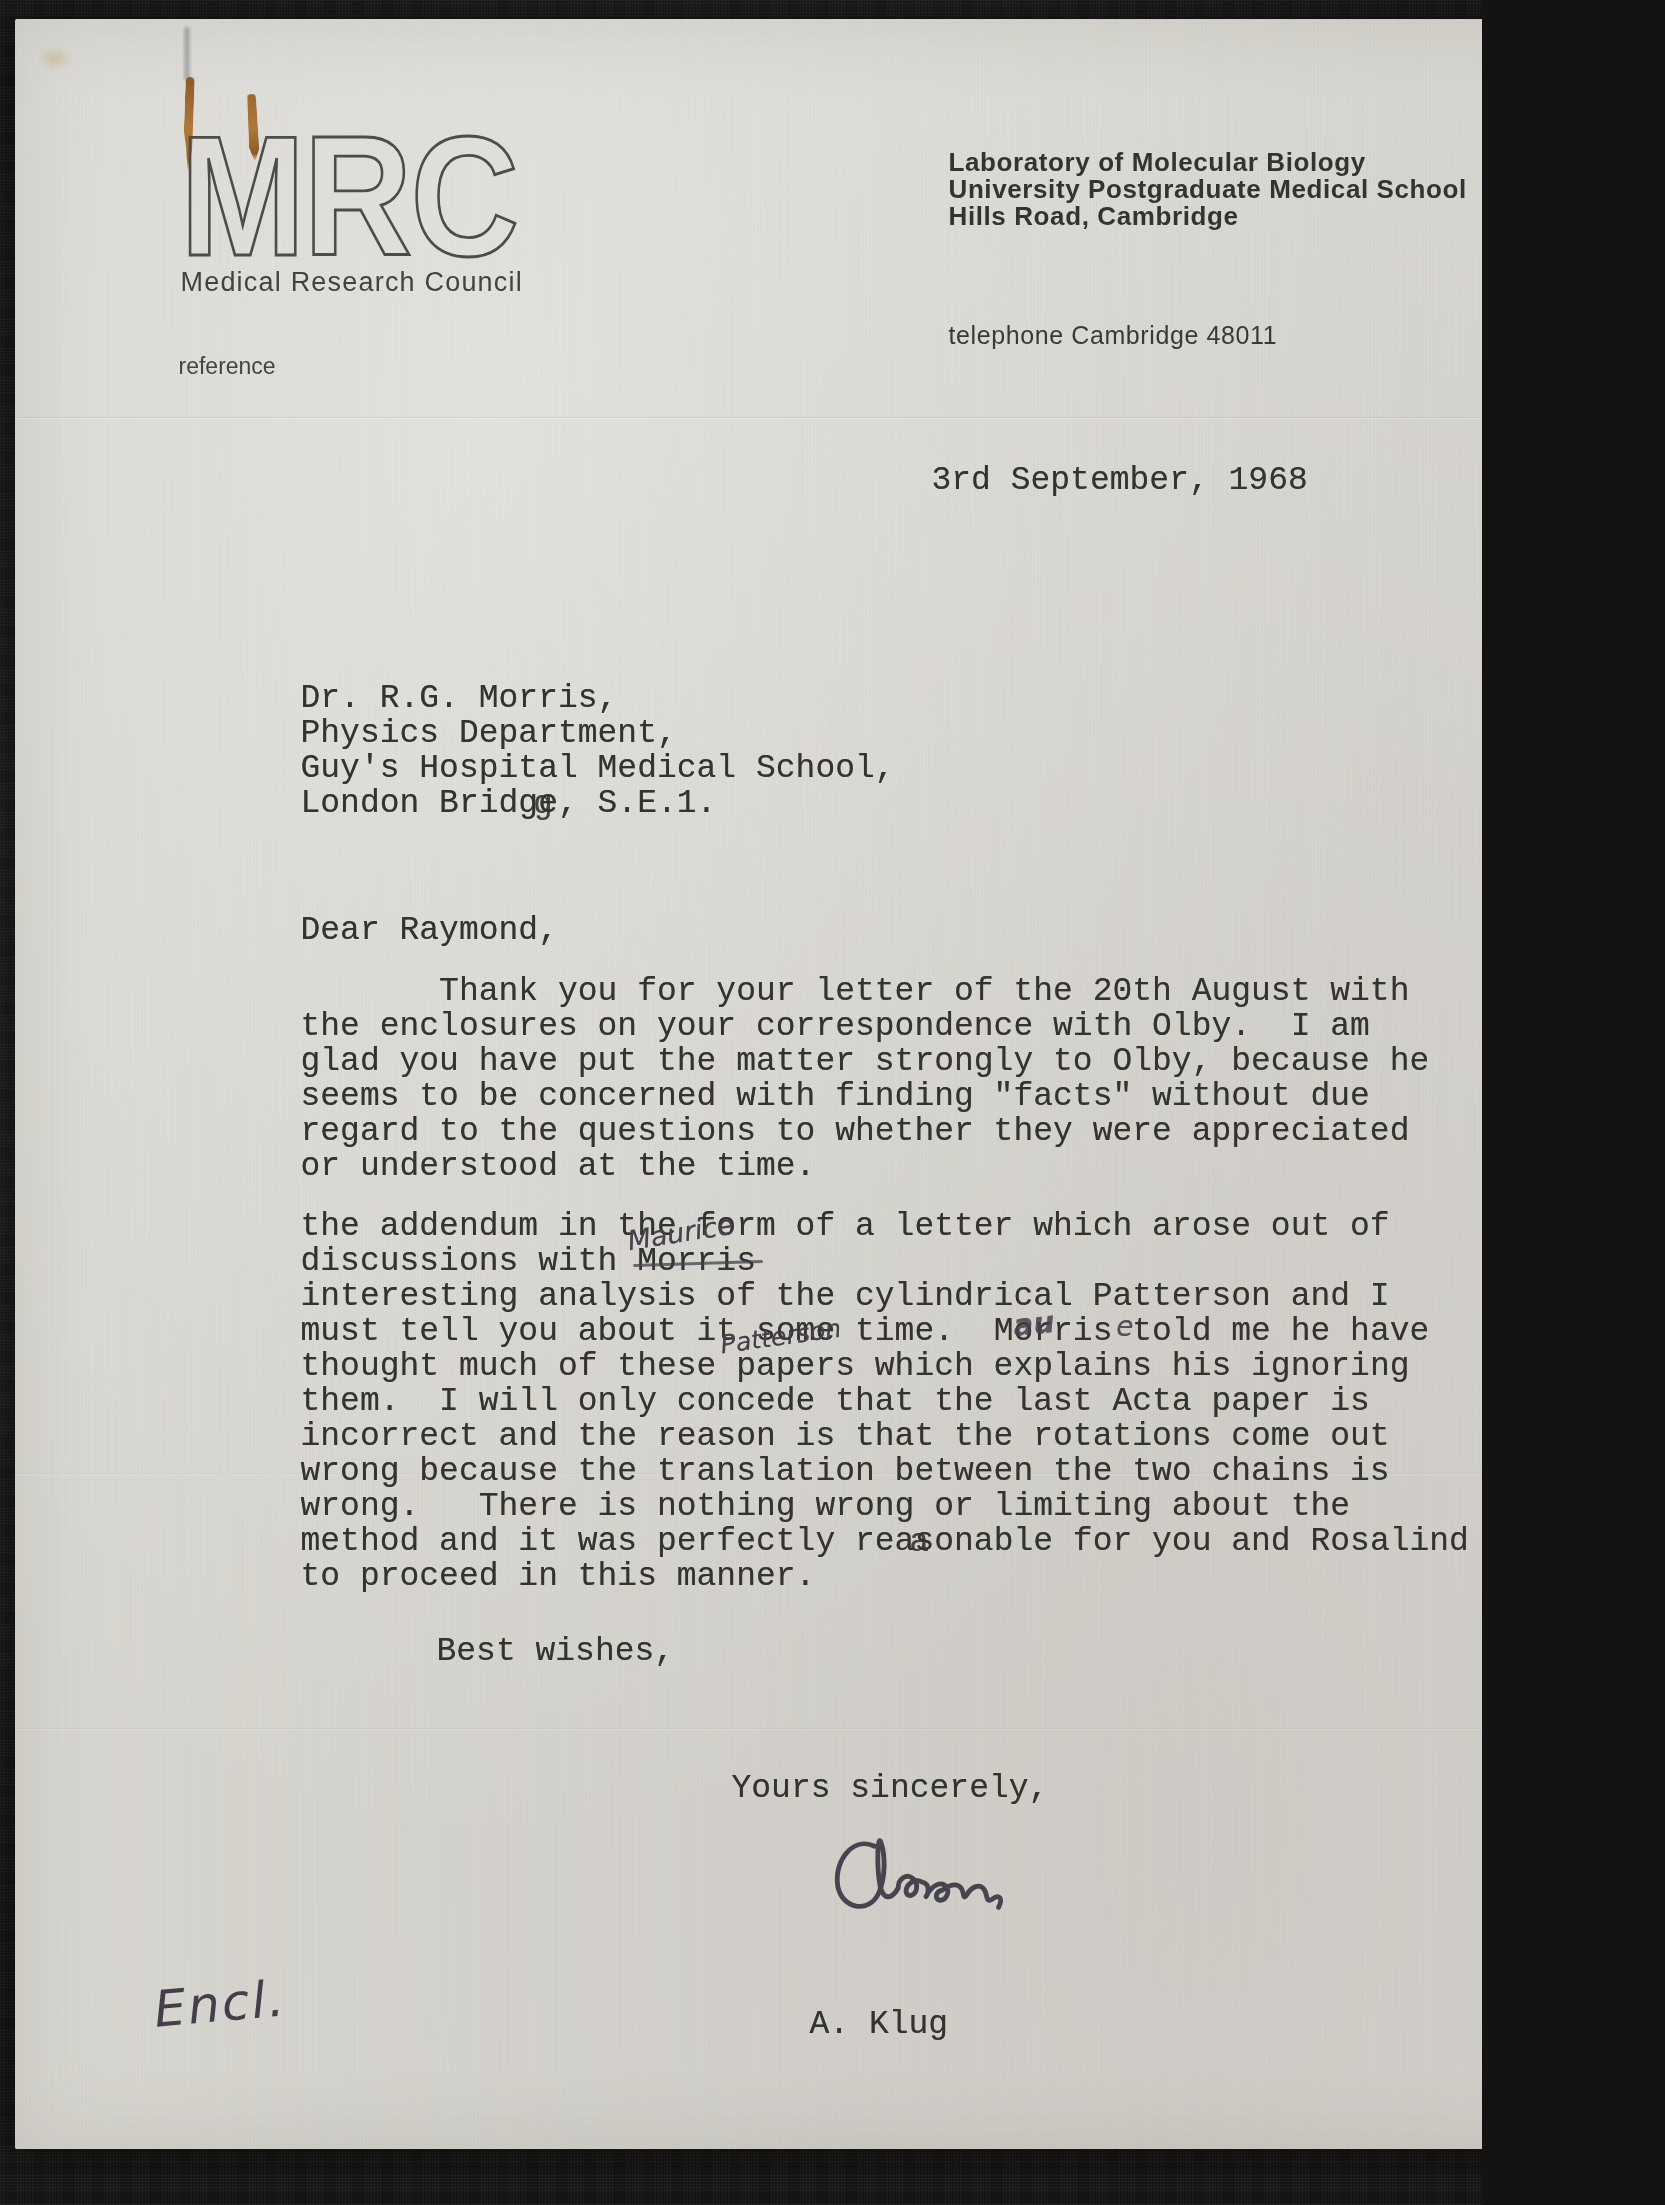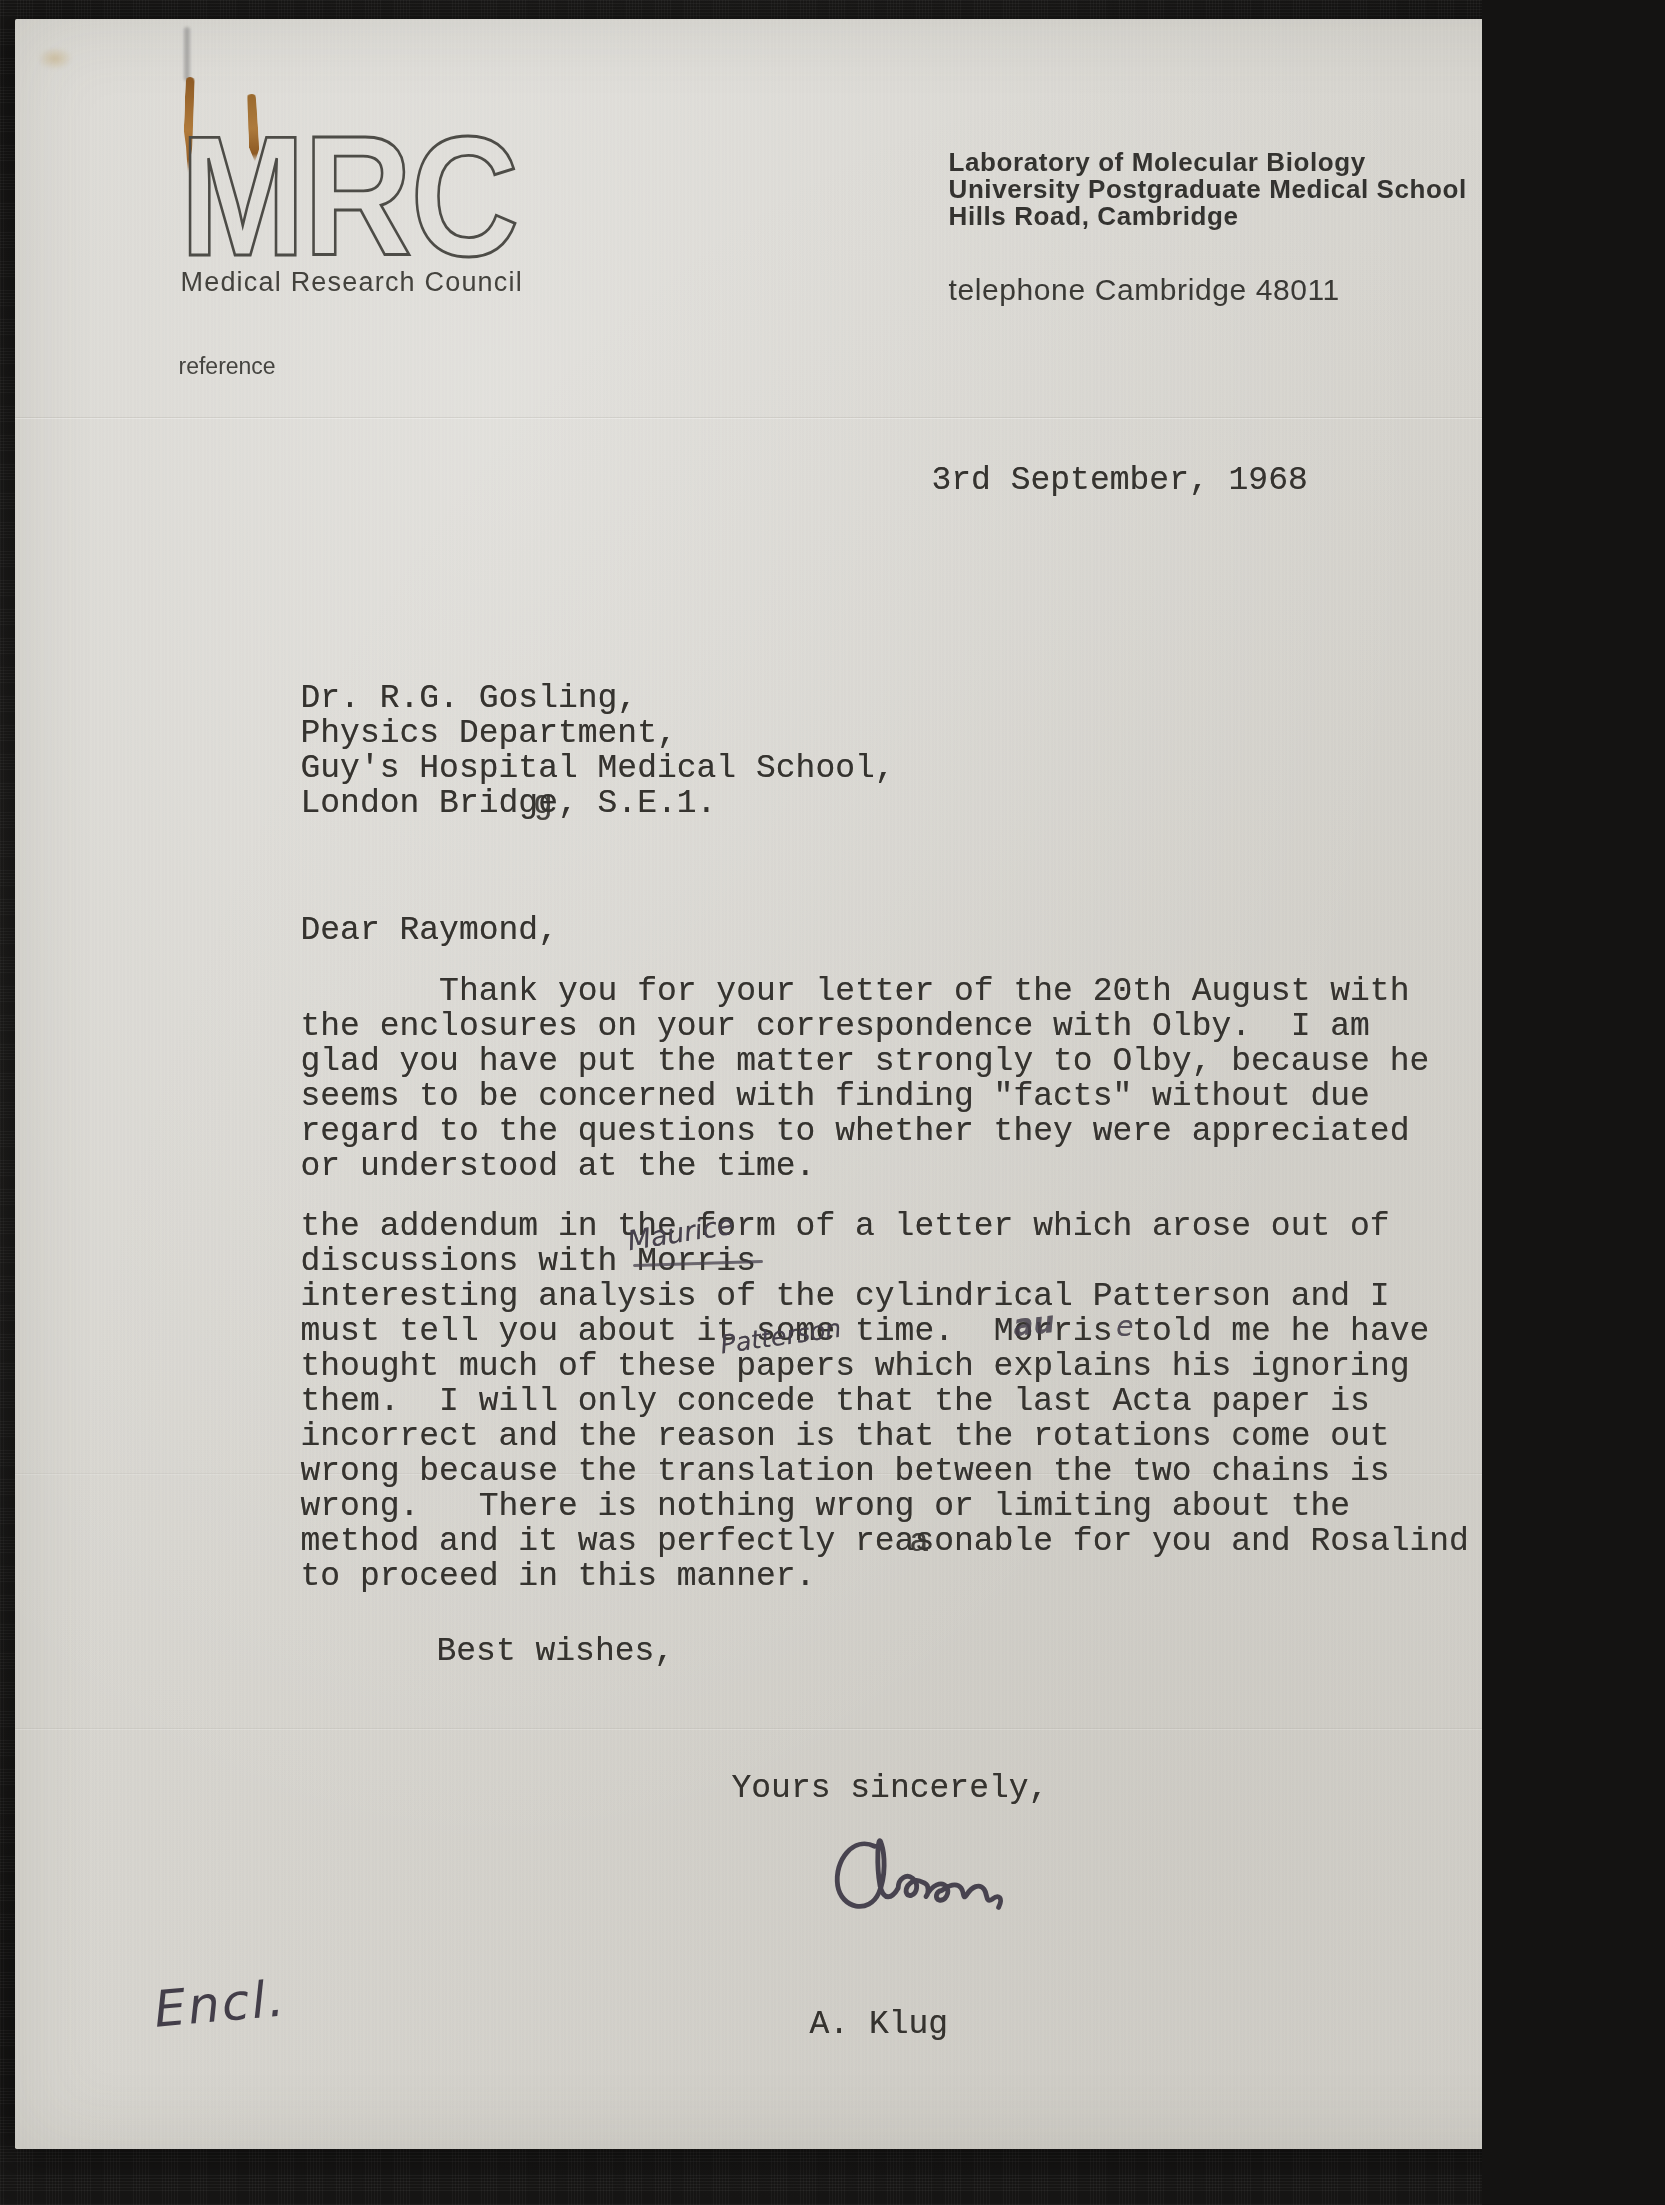--- a/index.html
+++ b/index.html
@@ -19,21 +19,21 @@
     box-shadow: 0 4.6px 40px rgba(0,0,0,0.6), inset 0 0 81px rgba(95,90,78,0.14);
   }
   .abs{position:absolute;}
   
   .sans{font-family:"Liberation Sans","DejaVu Sans",sans-serif;}
   .logo{font-size:171px;font-weight:bold;line-height:1;color:transparent;
     -webkit-text-stroke:2.9px #4d4c47;letter-spacing:-0.012em;
     transform:scaleX(0.88);transform-origin:left top;}
   .org{font-size:27px;color:#43423d;letter-spacing:1.2px;}
   .lh-addr div{font-size:26px;font-weight:bold;color:#343330;line-height:27px;letter-spacing:0.6px;}
-  .tel{font-size:30px;color:#3a3935;letter-spacing:0.6px;}
+  .tel{font-size:25px;color:#3a3935;letter-spacing:0.6px;margin-top:48px;}
   .ref{font-size:23px;color:#454440;}
   
   .typed{font-family:"Liberation Mono","DejaVu Sans Mono",monospace;font-size:33px;
     color:#35332f;text-shadow:0 0 0.6px rgba(53,51,47,0.55);}
   .line{white-space:pre;height:35px;line-height:35px;}
   .one{white-space:pre;line-height:35px;}
   
   .ot{position:relative;display:inline-block;}
   .ot .over{position:absolute;left:-0.16em;top:0.03em;opacity:.9;}
   
@@ -83,21 +83,21 @@
       <div>Laboratory of Molecular Biology</div>
       <div>University Postgraduate Medical School</div>
       <div>Hills Road, Cambridge</div>
     </div>
     <div class="abs sans tel" style="left:934px;top:254px;">telephone Cambridge 48011</div>
     <div class="abs sans ref" style="left:164px;top:334px;">reference</div>
 
     <div class="abs typed one" style="left:917px;top:444px;">3rd September, 1968</div>
 
     <div class="abs typed" style="left:286px;top:662px;">
-      <div class="line">Dr. R.G. Gosling,</div>
+      <div class="line">Dr. R.G. Morris,</div>
       <div class="line">Physics Department,</div>
       <div class="line">Guy's Hospital Medical School,</div>
       <div class="line"><span>London Bridg</span><span class="ot"><span>e</span><span class="over" aria-hidden="true">g</span></span><span>, S.E.1.</span></div>
     </div>
 
     <div class="abs typed one" style="left:286px;top:894px;">Dear Raymond,</div>
 
     <div class="abs typed" style="left:286px;top:955px;">
       <div class="line">       Thank you for your letter of the 20th August with</div>
       <div class="line">the enclosures on your correspondence with Olby.  I am</div>

